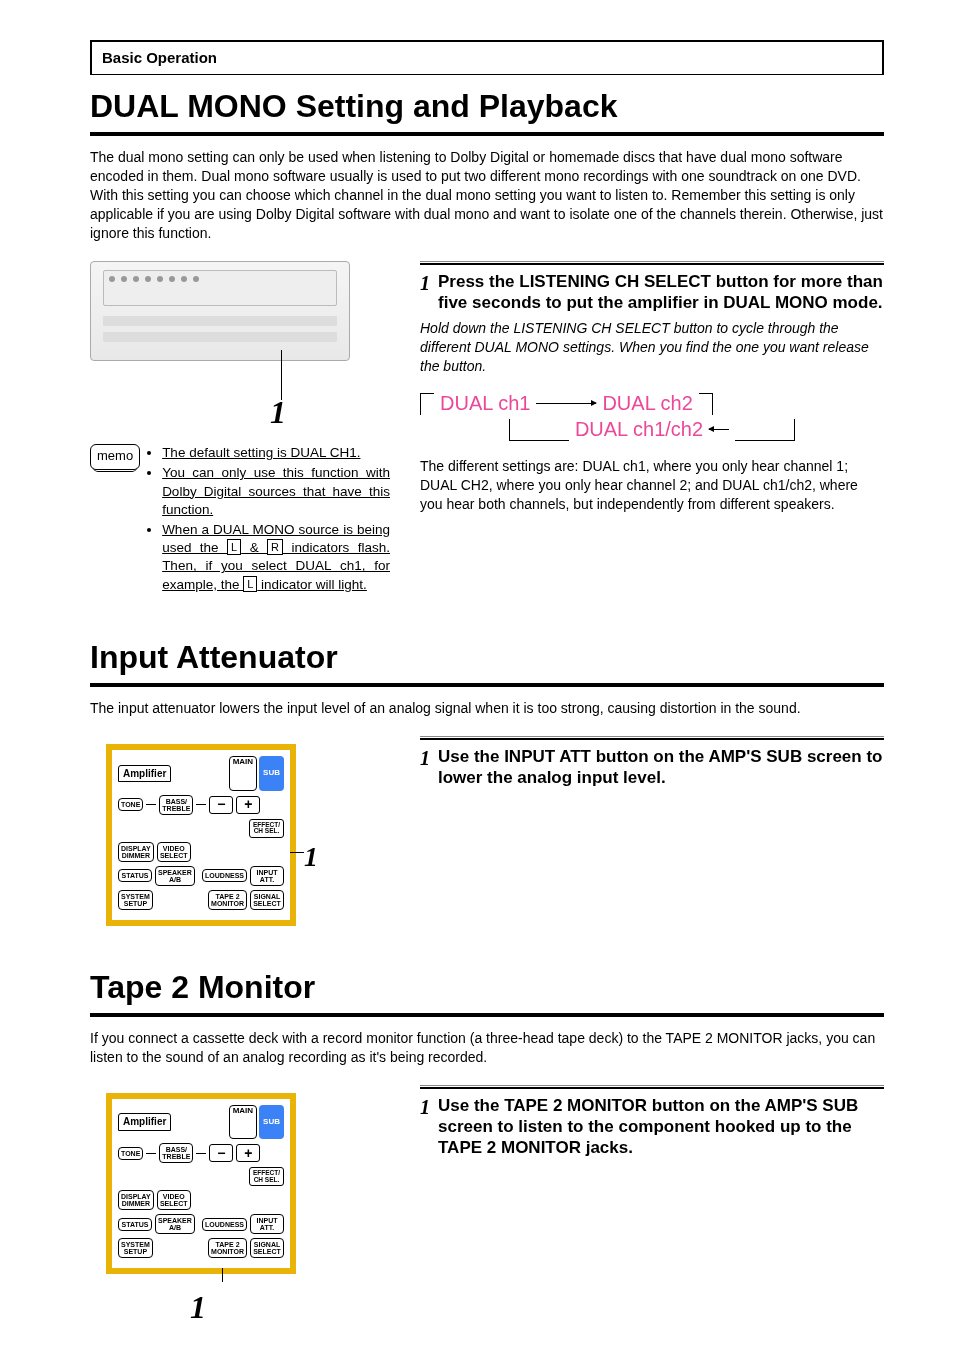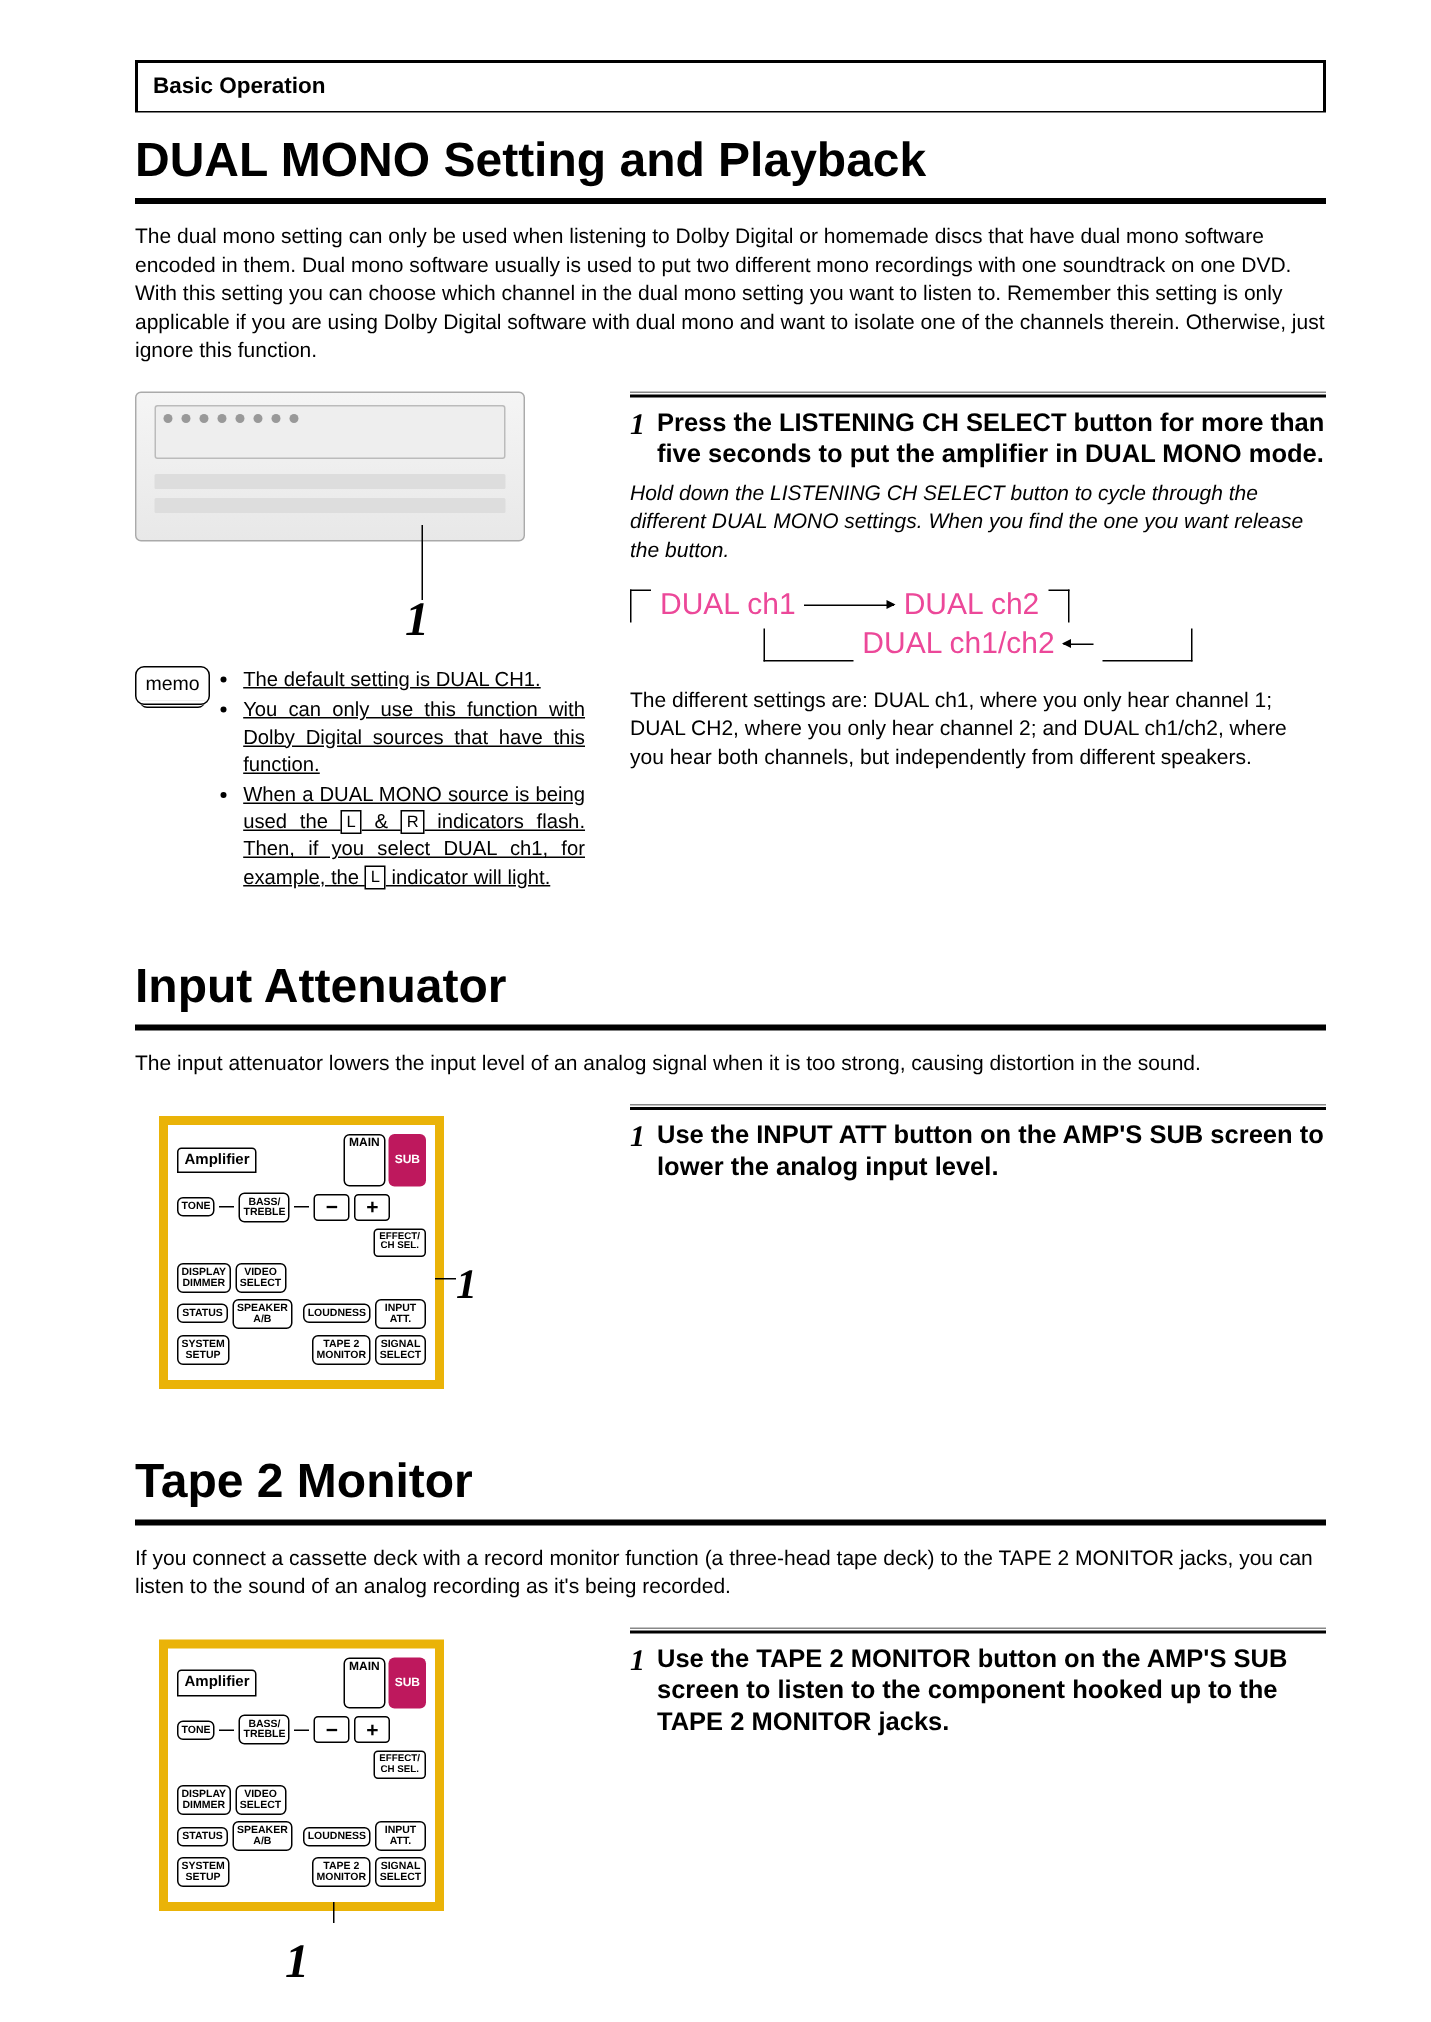--- a/index.html
+++ b/index.html
@@ -139,21 +139,21 @@
     border:6px solid #eab308;
     padding:6px;
     margin: 8px 0 0 16px;
     font-family: Arial, sans-serif;
     position:relative;
   }
   .remote-title-row{display:flex;align-items:center;justify-content:space-between;margin-bottom:4px;}
   .rt-amp{font-size:10px;font-weight:bold;border:1px solid #000;border-radius:3px 3px 0 0;padding:1px 4px;}
   .rt-badges{display:flex;gap:2px;}
   .rt-main{font-size:8px;font-weight:bold;border:1px solid #000;border-radius:4px;padding:0 3px;}
-  .rt-sub{font-size:8px;font-weight:bold;color:#fff;background:#be185d;border-radius:4px;padding:12px 4px;}
+  .rt-sub{font-size:8px;font-weight:bold;color:#fff;background:#3b82f6;border-radius:4px;padding:12px 4px;}
   .remote-row{display:flex;align-items:center;gap:3px;margin:4px 0;}
   .rbtn{border:1px solid #000;border-radius:4px;font-size:7px;font-weight:bold;text-align:center;padding:2px 2px;line-height:1;}
   .rbtn.w{min-width:34px;}
   .pm{width:24px;height:18px;border:1px solid #000;border-radius:3px;display:flex;align-items:center;justify-content:center;font-size:14px;font-weight:bold;}
   .spacer{flex:1;}
   .ef-box{border:1px solid #000;border-radius:3px;font-size:6.5px;font-weight:bold;padding:2px 3px;line-height:1;text-align:center;}
   .callout-side{
     position:absolute;
     font-family: Georgia, serif;
     font-style: italic;

